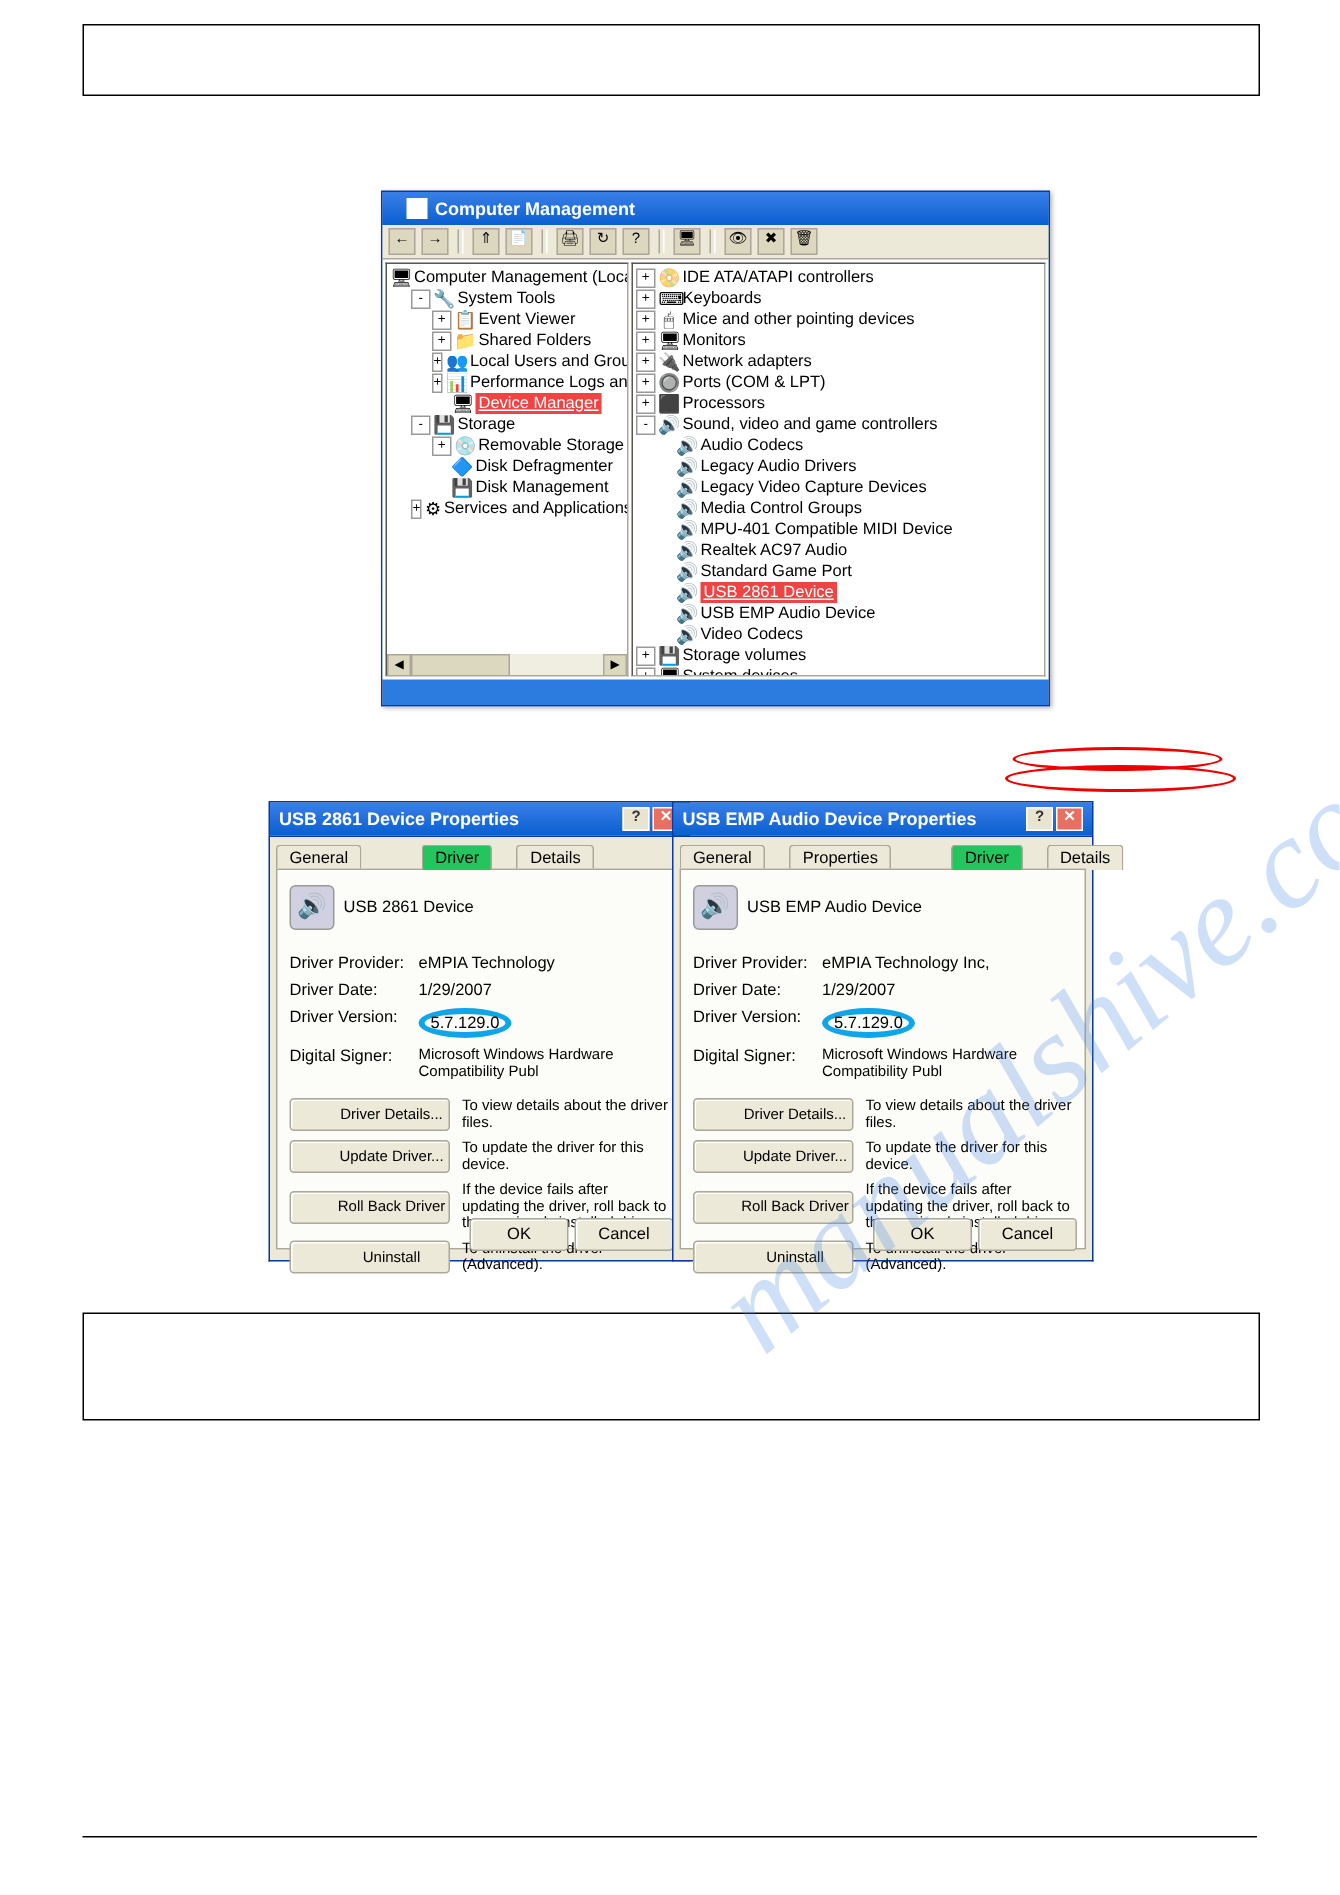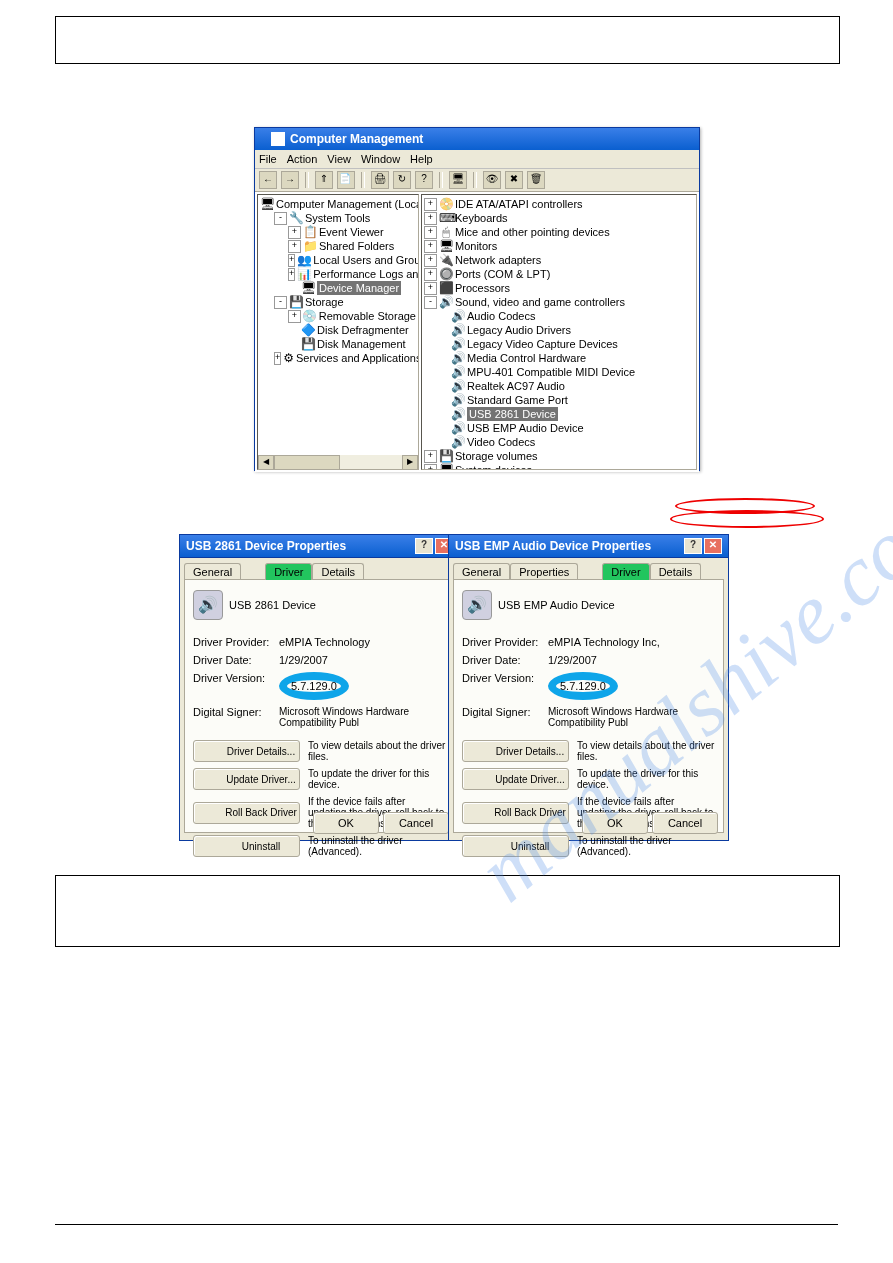--- a/index.html
+++ b/index.html
@@ -77,21 +77,21 @@
     display: flex;
     height: 280px;
     background: #fff;
   }
   .cm-left { width: 160px; background: #fff; overflow: hidden; position: relative; border: 1px inset #aca899; margin: 2px; }
   .cm-right { flex: 1; background: #fff; overflow: hidden; position: relative; border: 1px inset #aca899; margin: 2px 2px 2px 0; }
   .tree { padding: 2px; font-size: 11px; line-height: 14px; }
   .tree-item { white-space: nowrap; display: flex; align-items: center; }
   .tree-item .toggle { width: 11px; height: 11px; border: 1px solid #999; font-size: 9px; line-height: 9px; text-align: center; margin-right: 2px; background: #fff; color: #000; }
   .tree-item .ico { width: 14px; height: 14px; margin-right: 2px; display: inline-block; font-size: 12px; text-align: center; }
-  .selected { background: #737373; color: #fff; padding: 0 2px; }
+  .selected { background: #ef4444; color: #fff; padding: 0 2px; text-decoration: underline; }
   .ind0 { padding-left: 0; } .ind1 { padding-left: 14px; } .ind2 { padding-left: 28px; }
   .cm-left-scroll { position: absolute; bottom: 0; left: 0; right: 0; height: 14px; background: #ece9d8; display: flex; }
   .scroll-arrow { width: 14px; height: 14px; background: #dcd8c0; border: 1px solid #aca899; font-size: 8px; text-align: center; line-height: 12px; }
   .scroll-track { flex: 1; background: #f0eee0; position: relative; }
   .scroll-thumb { position: absolute; left: 0; width: 50%; height: 100%; background: #dcd8c0; border: 1px solid #aca899; }
 
   .red-oval { position: absolute; border: 2px solid #e00; border-radius: 50%; pointer-events: none; }
   .cm-oval1 { top: 370px; left: 420px; width: 136px; height: 12px; }
   .cm-oval2 { top: 382px; left: 415px; width: 150px; height: 14px; }
 
@@ -108,56 +108,49 @@
     background: linear-gradient(#3a7fe8, #0a5fd0);
     color: #fff; display: flex; align-items: center;
     padding: 0 6px; font-weight: bold; font-size: 12px;
     justify-content: space-between;
     border: 1px solid #0a3a9f;
   }
   .dlg-titlebtns { display: flex; gap: 2px; }
   .dlg-titlebtns .tbtn { width: 16px; height: 14px; background: #e8e4d0; border: 1px solid #fff; font-size: 10px; text-align: center; line-height: 12px; color: #333; }
   .dlg-titlebtns .tbtn.close { background: #e87060; color: #fff; }
   .dlg-body { background: #ece9d8; border: 1px solid #0a3a9f; border-top: none; height: 274px; padding: 4px; position: relative; }
-  .tabs { display: flex; gap: 0; }
+  .tabs { display: flex; gap: 16px; }
   .tab { padding: 2px 8px; background: #ece9d8; border: 1px solid #aca899; border-bottom: none; font-size: 11px; border-radius: 3px 3px 0 0; position: relative; top: 1px; }
   .tab.active { background: #22c55e; z-index: 2; margin-left: 24px; }
   .tab-content { background: #fcfcf8; border: 1px solid #aca899; height: 232px; padding: 10px 8px; position: relative; }
   .dev-row { display: flex; align-items: center; margin-bottom: 16px; gap: 6px; }
   .dev-row .devico { width: 28px; height: 28px; background: #d0d0e0; border: 1px solid #999; border-radius: 4px; font-size: 16px; text-align: center; line-height: 28px; color: #666; }
   .prop-row { display: flex; margin-bottom: 6px; }
   .prop-label { width: 86px; }
   .prop-value { flex: 1; }
   .action-row { display: flex; align-items: center; margin-bottom: 6px; gap: 8px; }
   .xp-btn { width: 76px; height: 20px; background: #ece9d8; border: 1px solid #aca899; border-radius: 3px; font-size: 10px; display: flex; align-items: center; justify-content: center; box-shadow: inset 1px 1px #fff; padding-left: 29px; }
   .action-text { flex: 1; font-size: 10px; line-height: 11px; }
   .dlg-footer { position: absolute; bottom: 6px; right: 10px; display: flex; gap: 4px; }
   .footer-btn { width: 64px; height: 20px; background: #ece9d8; border: 1px solid #aca899; border-radius: 3px; font-size: 11px; display: flex; align-items: center; justify-content: center; box-shadow: inset 1px 1px #fff; }
-  .ver-oval { border: 8px solid #0ea5e9; border-radius: 50%; padding: 0 4px; display: inline-block; }
+  .ver-oval { border: 4px solid #0ea5e9; border-radius: 50%; padding: 0 4px; display: inline-block; }
 </style>
 </head>
 <body>
 
 <div class="page-border top-box"></div>
 <div class="page-border bottom-box"></div>
 <div class="footer-line"></div>
 
 <div class="watermark">manualshive.com</div>
 
 <div class="cm-window">
   <div class="cm-titlebar">
     <span class="icon"></span>
     <span>Computer Management</span>
-  </div>
-  <div class="cm-menubar">
-    <span>File</span>
-    <span>Action</span>
-    <span>View</span>
-    <span>Window</span>
-    <span>Help</span>
   </div>
   <div class="cm-toolbar">
     <span class="tb-btn">←</span>
     <span class="tb-btn">→</span>
     <span class="tb-sep"></span>
     <span class="tb-btn">⇑</span>
     <span class="tb-btn">📄</span>
     <span class="tb-sep"></span>
     <span class="tb-btn">🖨</span>
     <span class="tb-btn">↻</span>
@@ -294,21 +287,21 @@
             <span>Legacy Audio Drivers</span>
           </div>
           <div class="tree-item ind1">
             <span style="display: inline-block; width: 13px;"></span>
             <span class="ico">🔊</span>
             <span>Legacy Video Capture Devices</span>
           </div>
           <div class="tree-item ind1">
             <span style="display: inline-block; width: 13px;"></span>
             <span class="ico">🔊</span>
-            <span>Media Control Hardware</span>
+            <span>Media Control Groups</span>
           </div>
           <div class="tree-item ind1">
             <span style="display: inline-block; width: 13px;"></span>
             <span class="ico">🔊</span>
             <span>MPU-401 Compatible MIDI Device</span>
           </div>
           <div class="tree-item ind1">
             <span style="display: inline-block; width: 13px;"></span>
             <span class="ico">🔊</span>
             <span>Realtek AC97 Audio</span>

